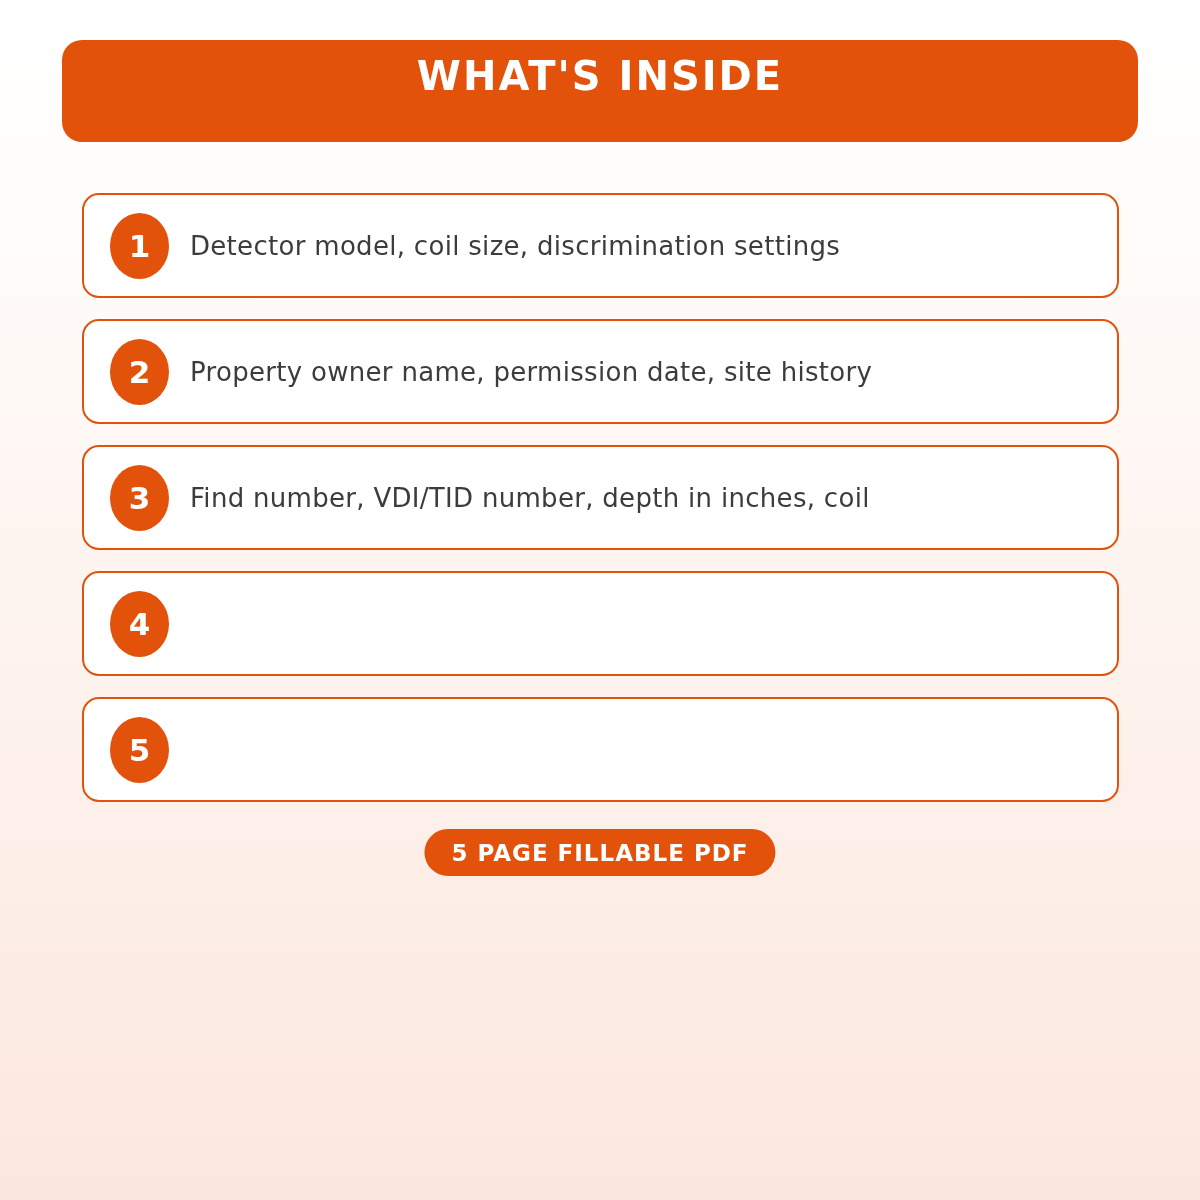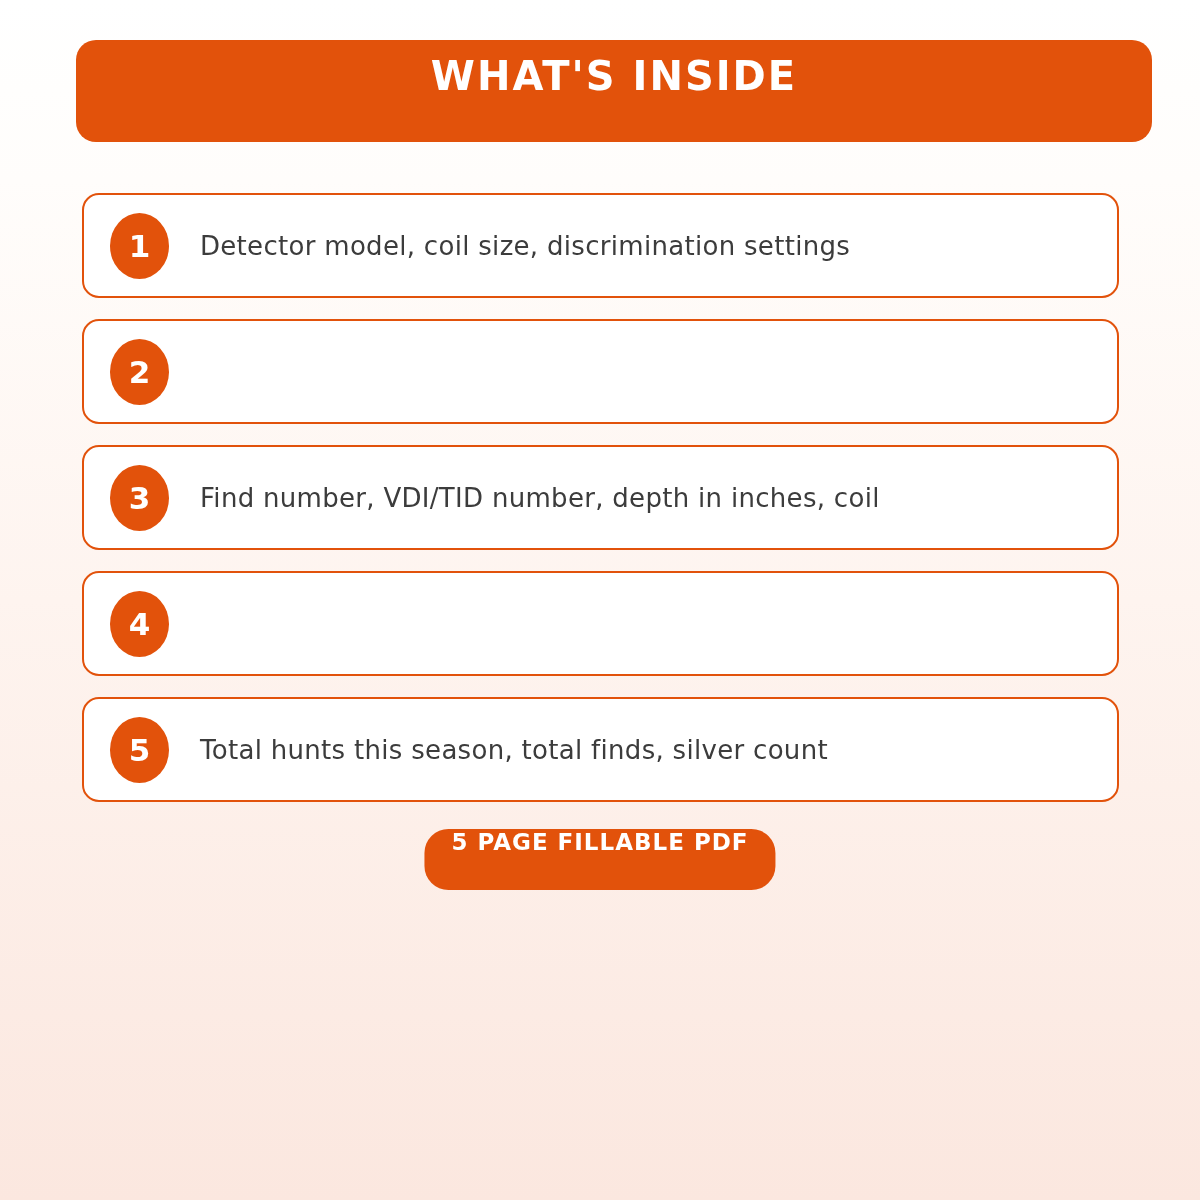--- a/index.html
+++ b/index.html
@@ -9,21 +9,21 @@
   body {
     width: 1200px;
     height: 1200px;
     position: relative;
     background: linear-gradient(180deg, #ffffff 0%, #fffdfb 15%, #fef4ef 50%, #fbe7df 100%);
     font-family: "DejaVu Sans", "Liberation Sans", sans-serif;
     overflow: hidden;
   }
   .header-banner {
     position: absolute;
-    left: 76px;
+    left: 62px;
     top: 40px;
     width: 1076px;
     height: 102px;
     background: #e2520b;
     border-radius: 20px;
     text-align: center;
     box-sizing: border-box;
   }
   .page-title {
     margin: 0;
@@ -58,40 +58,40 @@
     border-radius: 50%;
     background: #e2520b;
     color: #ffffff;
     font-size: 31px;
     font-weight: bold;
     display: flex;
     align-items: center;
     justify-content: center;
   }
   .item-label {
-    margin-left: 31px;
+    margin-left: 21px;
     font-size: 26px;
     color: #3c3c3c;
     letter-spacing: 0.3px;
     white-space: nowrap;
   }
   .pdf-pill {
     position: absolute;
     top: 829px;
     left: 50%;
     transform: translateX(-50%);
-    height: 61px;
+    height: 47px;
     background: #e2520b;
     border-radius: 24px;
     color: #ffffff;
     font-size: 23px;
     font-weight: bold;
     letter-spacing: 1px;
     display: flex;
-    align-items: flex-start;
+    align-items: center;
     padding: 0 27px;
     white-space: nowrap;
   }
 </style>
 </head>
 <body>
 
 <div class="header-banner">
   <h1 class="page-title">WHAT'S INSIDE</h1>
 </div>
@@ -102,39 +102,39 @@
     <div class="number-badge">
       <span>1</span>
     </div>
     <div class="item-label">Detector model, coil size, discrimination settings</div>
   </div>
 
   <div class="list-item">
     <div class="number-badge">
       <span>2</span>
     </div>
+    <div class="item-label">Property owner name, permission date, site history</div>
   </div>
 
   <div class="list-item">
     <div class="number-badge">
       <span>3</span>
     </div>
     <div class="item-label">Find number, VDI/TID number, depth in inches, coil</div>
   </div>
 
   <div class="list-item">
     <div class="number-badge">
       <span>4</span>
     </div>
   </div>
 
   <div class="list-item">
     <div class="number-badge">
       <span>5</span>
     </div>
-    <div class="item-label">Total hunts this season, total finds, silver count</div>
   </div>
 
 </div>
 
 <div class="pdf-pill">
   <span>5 PAGE FILLABLE PDF</span>
 </div>
 
 </body></html>

